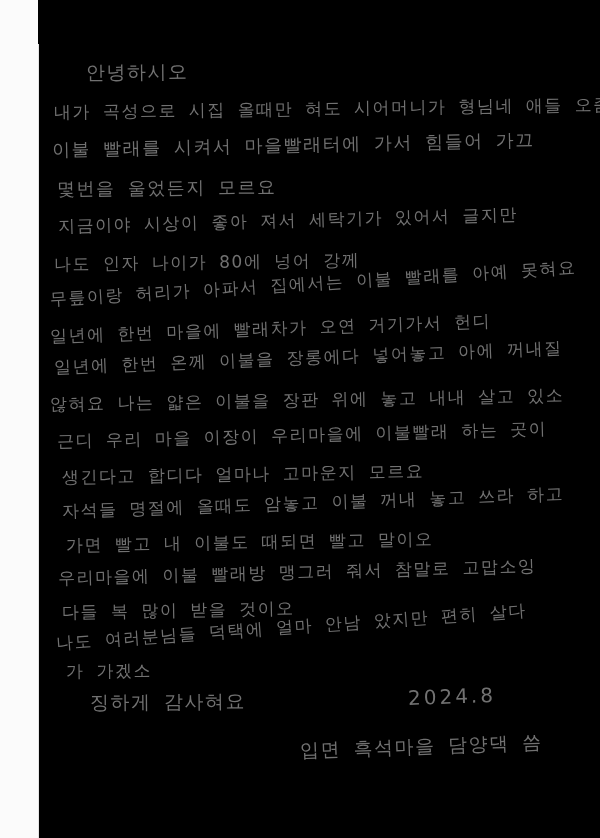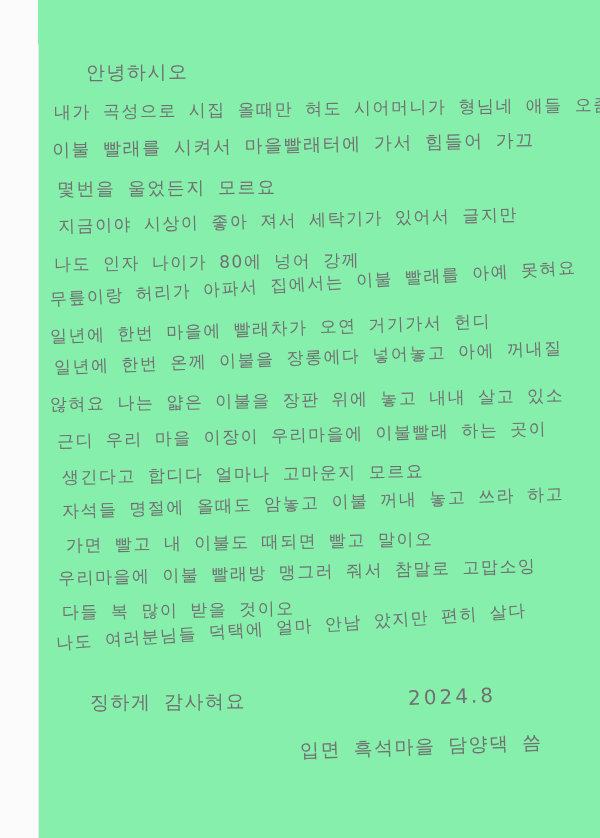--- a/index.html
+++ b/index.html
@@ -4,21 +4,21 @@
 <style>
   html, body {
     margin: 0;
     padding: 0;
     background: #ffffff;
   }
   .page {
     position: relative;
     width: 600px;
     height: 838px;
-    background: #86efac;
+    background: #000000;
     overflow: hidden;
     font-family: "DejaVu Sans", "Liberation Sans", sans-serif;
   }
   
   .paper-edge {
     position: absolute;
     left: 38px;
     top: 44px;
     width: 1px;
     height: 794px;
@@ -82,17 +82,18 @@
   <div class="line l6">일년에 한번 마을에 빨래차가 오연  거기가서 헌디</div>
   <div class="line l7">일년에 한번 온께 이불을 장롱에다 넣어놓고 아에 꺼내질</div>
   <div class="line l8">않혀요   나는 얇은 이불을 장판 위에 놓고 내내 살고 있소</div>
   <div class="line l9">근디 우리 마을  이장이 우리마을에  이불빨래 하는 곳이</div>
   <div class="line l10">생긴다고 합디다  얼마나  고마운지 모르요</div>
   <div class="line l11">자석들 명절에  올때도 암놓고 이불 꺼내 놓고 쓰라 하고</div>
   <div class="line l12">가면 빨고 내 이불도 때되면  빨고 말이오</div>
   <div class="line l13">우리마을에  이불 빨래방 맹그러 줘서 참말로  고맙소잉</div>
   <div class="line l14">다들 복 많이  받을 것이오</div>
   <div class="line l15">나도 여러분님들 덕택에 얼마  안남 았지만 편히 살다</div>
+  <div class="line l16">가  가겠소</div>
 
   <div class="line closing">징하게  감사혀요</div>
   <div class="line date">2024.8</div>
   <div class="line signature">입면 흑석마을   담양댁 씀</div>
 </div>
 
 </body></html>

